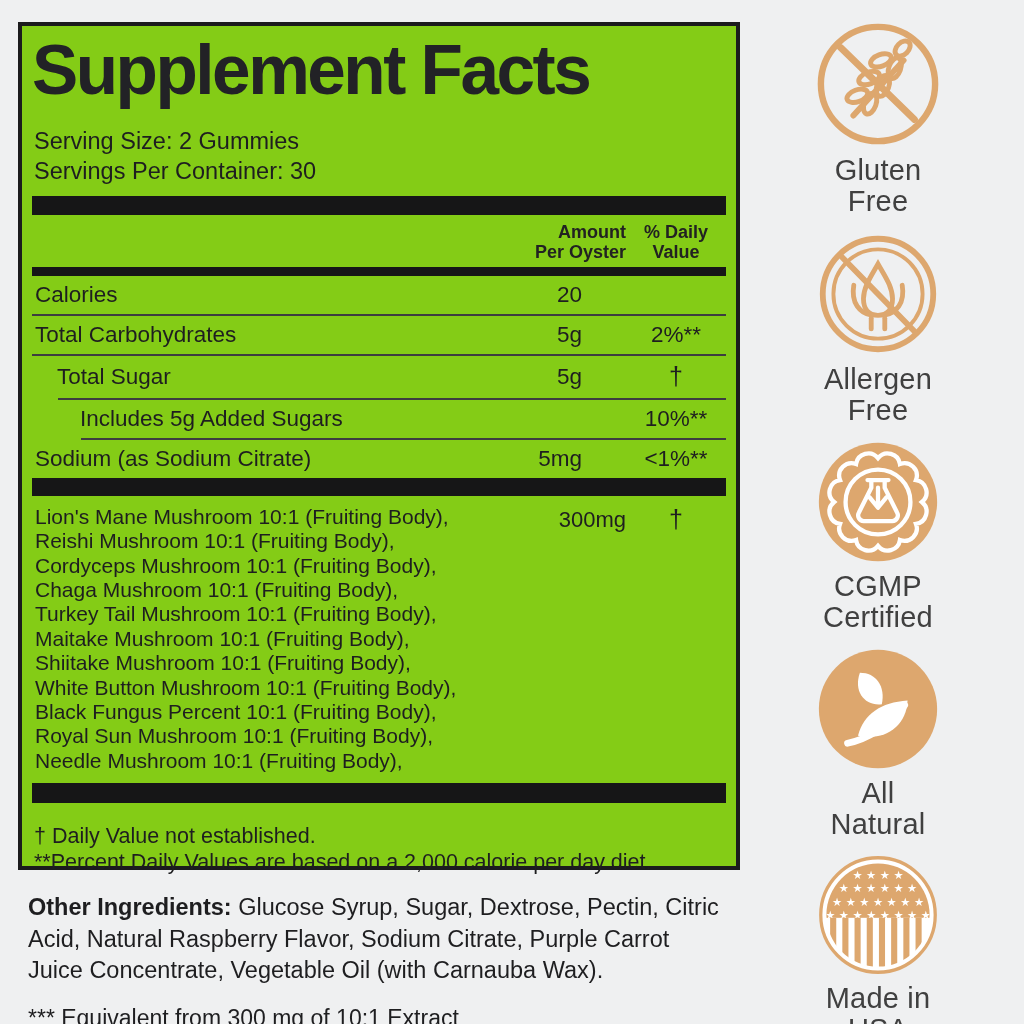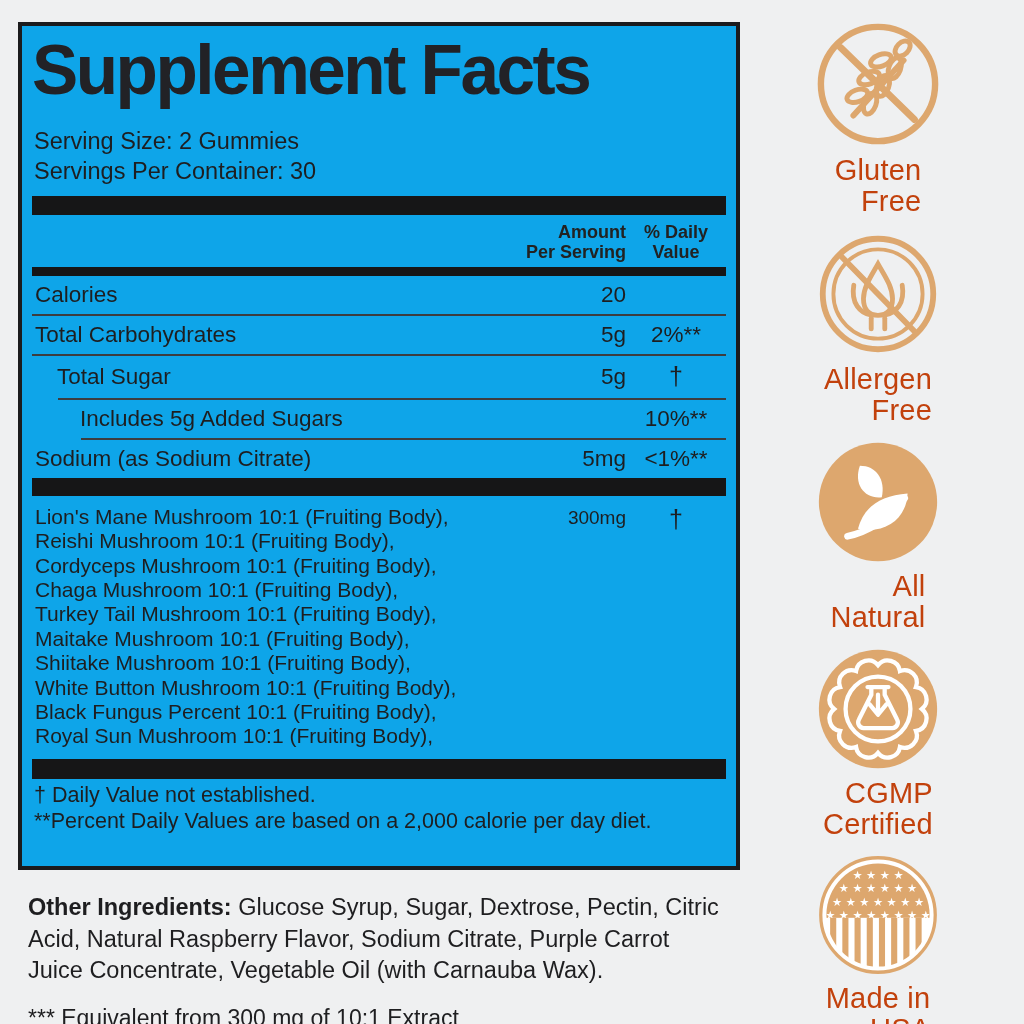--- a/index.html
+++ b/index.html
@@ -5,89 +5,89 @@
   html,body{margin:0;padding:0;}
   body{
     width:1024px;height:1024px;position:relative;overflow:hidden;
     background:#eff0f1;
     font-family:"Liberation Sans", sans-serif;
     color:#1e1e20;
   }
   
   .panel{
     position:absolute;left:18px;top:22px;width:722px;height:848px;
-    box-sizing:border-box;border:4px solid #1b1b1d;background:#0ea5e9;
+    box-sizing:border-box;border:4px solid #1b1b1d;background:#84cc16;
     padding:4px 10px 0 10px;
   }
   .sf-title{
     margin:2px 0 0 0;font-size:70px;line-height:1.1;font-weight:bold;
     letter-spacing:-2.5px;color:#222226;transform:scaleX(0.99);transform-origin:left;
     white-space:nowrap;
   }
   .serving{margin-top:18px;font-size:23.5px;line-height:1.27;padding-left:2px;}
   .bar{background:#161617;width:100%;}
   .bar.t1{height:19px;margin-top:9px;}
   .bar.mid{height:9px;}
   .bar.t2{height:18px;}
   .bar.t3{height:20px;}
   .hdr-row{display:flex;align-items:flex-end;padding:7px 0 5px 0;}
   .hdr-sp{flex:1;}
   .hdr{font-size:18px;font-weight:bold;line-height:1.12;text-align:center;color:#222;}
   .c-amt{width:140px;text-align:right;flex:none;}
   .c-dv{width:100px;text-align:center;flex:none;}
-  .row{display:flex;align-items:center;padding:5px 0;font-size:22.5px;line-height:1.25;}
+  .row{display:flex;align-items:center;padding:5px 0;font-size:22.5px;line-height:1.25;gap:44px;}
   .c-name{flex:1;padding-left:3px;}
   .c-name.ind1{padding-left:25px;}
   .c-name.ind2{padding-left:48px;}
   .rule{height:2px;background:#3d3d3f;}
   .rule.rind1{margin-left:26px;}
   .rule.rind2{margin-left:49px;}
   .dagger{font-size:25px;}
   .blend{display:flex;padding:9px 0 10px 0;}
   .blend-names{flex:1;font-size:21px;line-height:24.4px;padding-left:3px;}
-  .blend .c-amt{font-size:19px;padding-top:2px;}
+  .blend .c-amt{font-size:22px;padding-top:2px;}
   .blend .c-dv{font-size:25px;padding-top:0;}
-  .footnotes{padding:3px 0 0 2px;font-size:21.5px;line-height:1.22;}
+  .footnotes{padding:20px 0 0 2px;font-size:21.5px;line-height:1.22;}
   
   .other-ing{
     position:absolute;left:28px;top:892px;width:700px;
     font-size:23.5px;line-height:31.5px;
   }
   .other-ing .lead{font-weight:bold;}
   .equiv{position:absolute;left:28px;top:1005px;width:700px;font-size:23px;}
   
   .rail{
     position:absolute;left:770px;top:0;width:216px;
     display:flex;flex-direction:column;align-items:center;
   }
   .badge{display:flex;flex-direction:column;align-items:center;margin-top:14px;}
   .badge:first-child{margin-top:20px;}
   .badge-icon{flex:none;}
   .badge-label{
-    margin-top:7px;text-align:right;font-size:29px;line-height:1.07;
-    font-weight:500;color:#c2410c;letter-spacing:0.2px;
+    margin-top:7px;text-align:center;font-size:29px;line-height:1.07;
+    font-weight:500;color:#404040;letter-spacing:0.2px;
   }
 </style>
 </head>
 <body>
 
 <div class="panel">
   <h1 class="sf-title">Supplement Facts</h1>
   <div class="serving">
     <div>Serving Size: 2 Gummies</div>
     <div>Servings Per Container: 30</div>
   </div>
 
   <div class="bar t1"></div>
 
   <div class="hdr-row">
     <span class="hdr-sp"></span>
     <span class="c-amt hdr">
       <span>Amount</span><br>
-      <span>Per Serving</span>
+      <span>Per Oyster</span>
     </span>
     <span class="c-dv hdr">
       <span>% Daily</span><br>
       <span>Value</span>
     </span>
   </div>
 
   <div class="bar mid"></div>
 
   <div class="row">
@@ -131,20 +131,21 @@
       <div>Lion's Mane Mushroom 10:1 (Fruiting Body),</div>
       <div>Reishi Mushroom 10:1 (Fruiting Body),</div>
       <div>Cordyceps Mushroom 10:1 (Fruiting Body),</div>
       <div>Chaga Mushroom 10:1 (Fruiting Body),</div>
       <div>Turkey Tail Mushroom 10:1 (Fruiting Body),</div>
       <div>Maitake Mushroom 10:1 (Fruiting Body),</div>
       <div>Shiitake Mushroom 10:1 (Fruiting Body),</div>
       <div>White Button Mushroom 10:1 (Fruiting Body),</div>
       <div>Black Fungus Percent 10:1 (Fruiting Body),</div>
       <div>Royal Sun Mushroom 10:1 (Fruiting Body),</div>
+      <div>Needle Mushroom 10:1 (Fruiting Body),</div>
     </div>
     <span class="c-amt">300mg</span>
     <span class="c-dv">†</span>
   </div>
 
   <div class="bar t3"></div>
 
   <div class="footnotes">
     <div>† Daily Value not established.</div>
     <div>**Percent Daily Values are based on a 2,000 calorie per day diet.</div>
@@ -193,47 +194,47 @@
     </svg>
     <div class="badge-label">
       <span>Allergen</span><br>
       <span>Free</span>
     </div>
   </div>
 
   <div class="badge">
     <svg class="badge-icon" width="124" height="124" viewBox="0 0 130 130">
       <circle cx="65" cy="65" r="62" fill="#DDA76E"></circle>
-      <path d="M46,27 C63,27 73,41 69,60 C51,62 39,47 46,27 Z" fill="#ffffff"></path>
-      <path d="M96,56 C95,83 72,99 44,93 C50,70 68,58 96,56 Z" fill="#ffffff"></path>
-      <path d="M33,101 C52,97 75,85 93,61" fill="none" stroke="#ffffff" stroke-width="7" stroke-linecap="round"></path>
-    </svg>
-    <div class="badge-label">
-      <span>All</span><br>
-      <span>Natural</span>
-    </div>
-  </div>
-
-  <div class="badge">
-    <svg class="badge-icon" width="124" height="124" viewBox="0 0 130 130">
-      <circle cx="65" cy="65" r="62" fill="#DDA76E"></circle>
       <path fill="none" stroke="#ffffff" stroke-width="4.5" d="M106,60 A13,13 0 0 1 99.8,83 A13,13 0 0 1 83,99.8 A13,13 0 0 1 60,106
            A13,13 0 0 1 37,99.8 A13,13 0 0 1 20.2,83 A13,13 0 0 1 14,60
            A13,13 0 0 1 20.2,37 A13,13 0 0 1 37,20.2 A13,13 0 0 1 60,14
            A13,13 0 0 1 83,20.2 A13,13 0 0 1 99.8,37 A13,13 0 0 1 106,60 Z" transform="translate(5,5)"></path>
       <circle cx="65" cy="65" r="34" fill="none" stroke="#ffffff" stroke-width="4.5"></circle>
       <g fill="none" stroke="#ffffff" stroke-width="4.5" stroke-linecap="round" stroke-linejoin="round">
         <path d="M58,42 v8 L45,76 a6,6 0 0 0 5,9 h30 a6,6 0 0 0 5,-9 L72,50 v-8"></path>
         <path d="M54,42 h22"></path>
         <path d="M65,50 v18 M56,60 l9,11 9,-11"></path>
       </g>
     </svg>
     <div class="badge-label">
       <span>CGMP</span><br>
       <span>Certified</span>
+    </div>
+  </div>
+
+  <div class="badge">
+    <svg class="badge-icon" width="124" height="124" viewBox="0 0 130 130">
+      <circle cx="65" cy="65" r="62" fill="#DDA76E"></circle>
+      <path d="M46,27 C63,27 73,41 69,60 C51,62 39,47 46,27 Z" fill="#ffffff"></path>
+      <path d="M96,56 C95,83 72,99 44,93 C50,70 68,58 96,56 Z" fill="#ffffff"></path>
+      <path d="M33,101 C52,97 75,85 93,61" fill="none" stroke="#ffffff" stroke-width="7" stroke-linecap="round"></path>
+    </svg>
+    <div class="badge-label">
+      <span>All</span><br>
+      <span>Natural</span>
     </div>
   </div>
 
   <div class="badge">
     <svg class="badge-icon" width="122" height="122" viewBox="0 0 130 130">
       <defs>
         <clipPath id="usaClip">
             <circle cx="65" cy="65" r="55"></circle>
           </clipPath>
       </defs>

